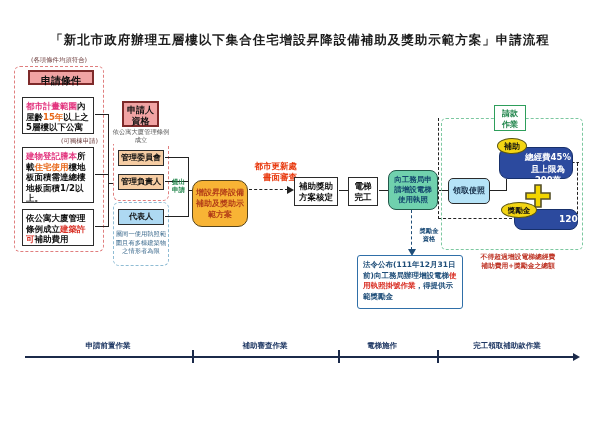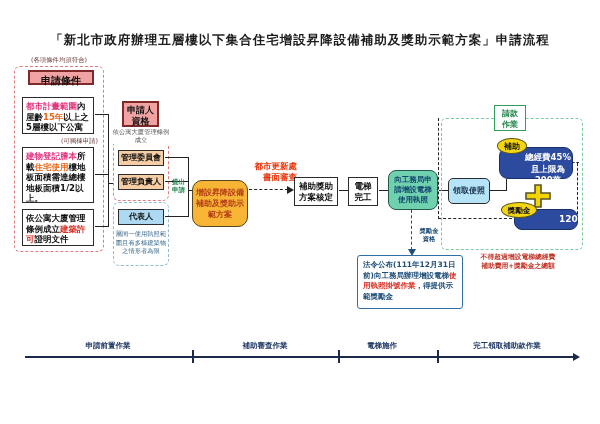--- a/index.html
+++ b/index.html
@@ -69,21 +69,21 @@
   <div class="abs dash-red" style="left:14px;top:66px;width:90px;height:186px;"></div>
   <div class="abs smallnote" style="left:12px;top:56px;width:94px;">(各項條件均須符合)</div>
   <div class="abs pinkbox" style="left:28px;top:70px;width:66px;height:15px;font-size:10px;line-height:18px;">申請條件</div>
 
   <div class="abs whitebox" style="left:22px;top:97px;width:72px;height:37px;"><span class="t-pink">都市計畫範圍</span><span>內屋齡</span><span class="t-orange">15年</span><span>以上之5層樓以下公寓</span></div>
 
   <div class="abs smallnote" style="left:26px;top:137px;width:72px;text-align:right;">(可獨棟申請)</div>
 
   <div class="abs whitebox" style="left:22px;top:147px;width:72px;height:56px;"><span class="t-pink">建物登記謄本</span><span>所載</span><span class="t-orange">住宅使用</span><span>樓地板面積需達總樓地板面積1/2以上。</span></div>
 
-  <div class="abs whitebox" style="left:22px;top:209px;width:72px;height:37px;"><span>依公寓大廈管理條例成立</span><span class="t-red">建築許可</span><span>證明文件</span></div>
+  <div class="abs whitebox" style="left:22px;top:209px;width:72px;height:37px;"><span>依公寓大廈管理條例成立</span><span class="t-red">建築許可</span><span>補助費用</span></div>
 
   <div class="abs hline" style="left:95px;top:114px;width:13px;"></div>
   <div class="abs hline" style="left:95px;top:174px;width:13px;"></div>
   <div class="abs hline" style="left:95px;top:226px;width:13px;"></div>
   <div class="abs vline" style="left:108px;top:114px;height:113px;"></div>
   <div class="abs hline" style="left:108px;top:183px;width:6px;"></div>
 
   <div class="abs pinkbox" style="left:122px;top:101px;width:37px;height:26px;font-size:9px;line-height:11px;padding-top:2px;">
       <span class="blk">申請人</span>
       <span class="blk">資格</span>

